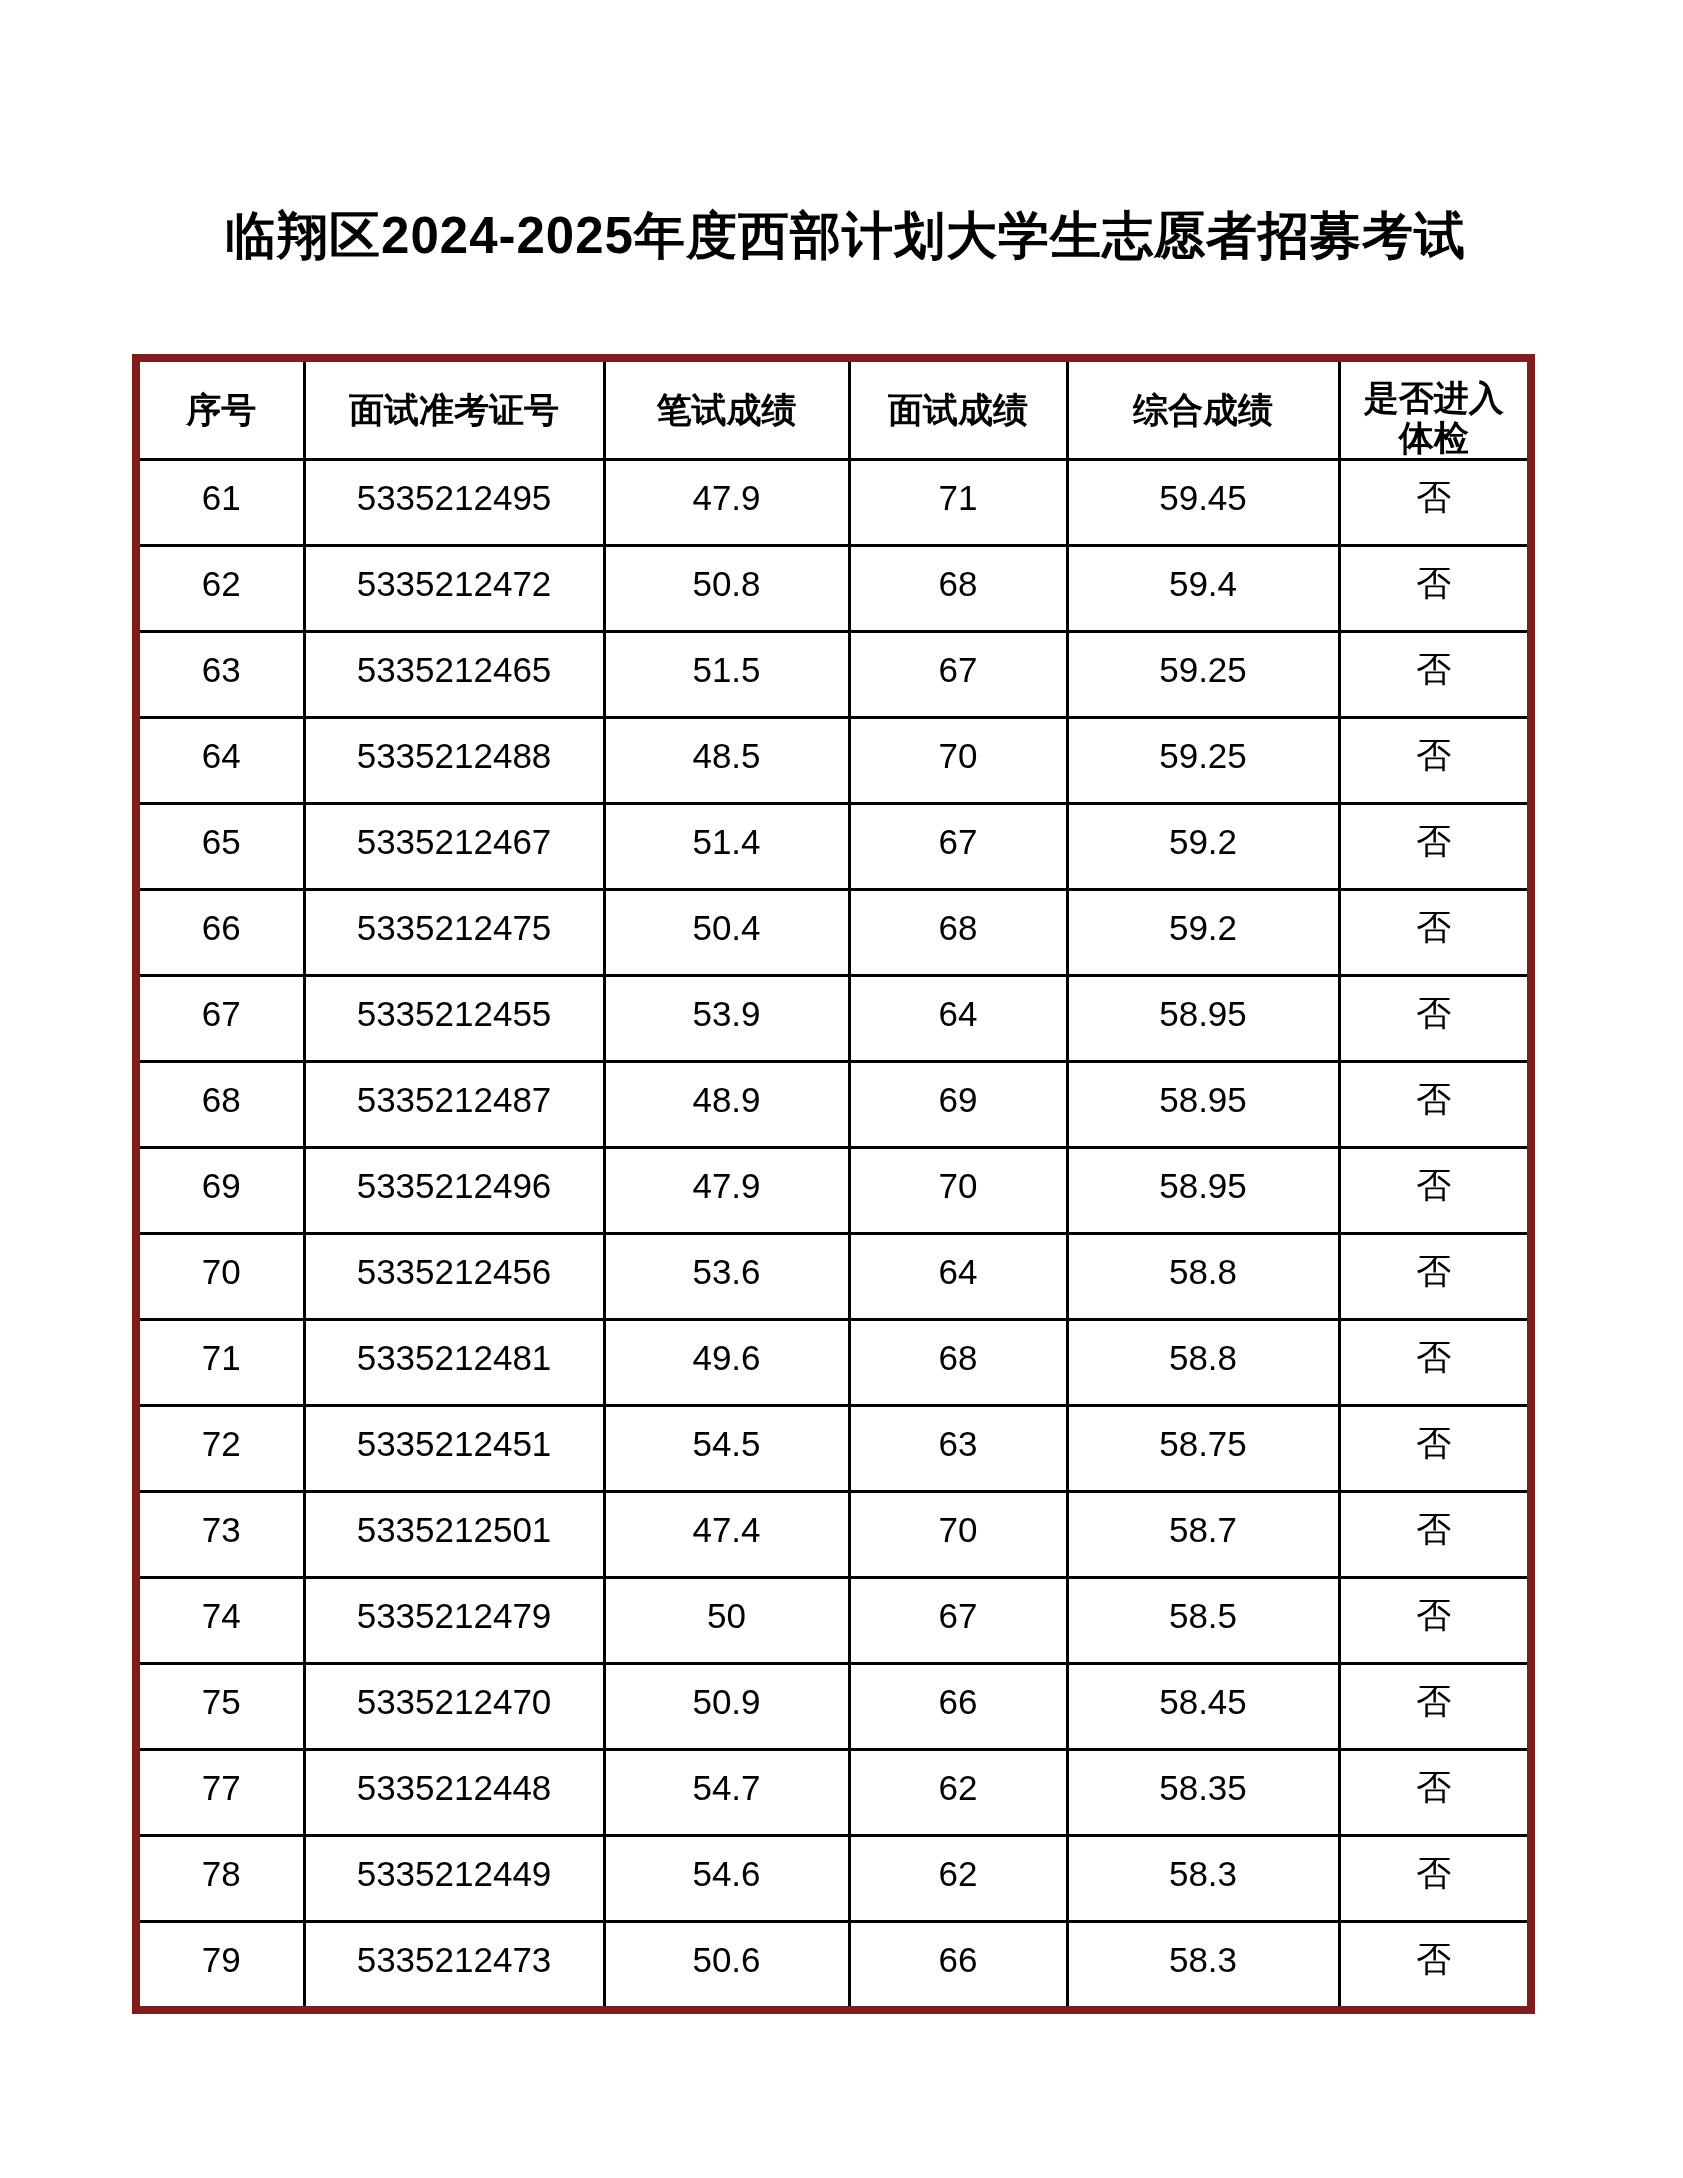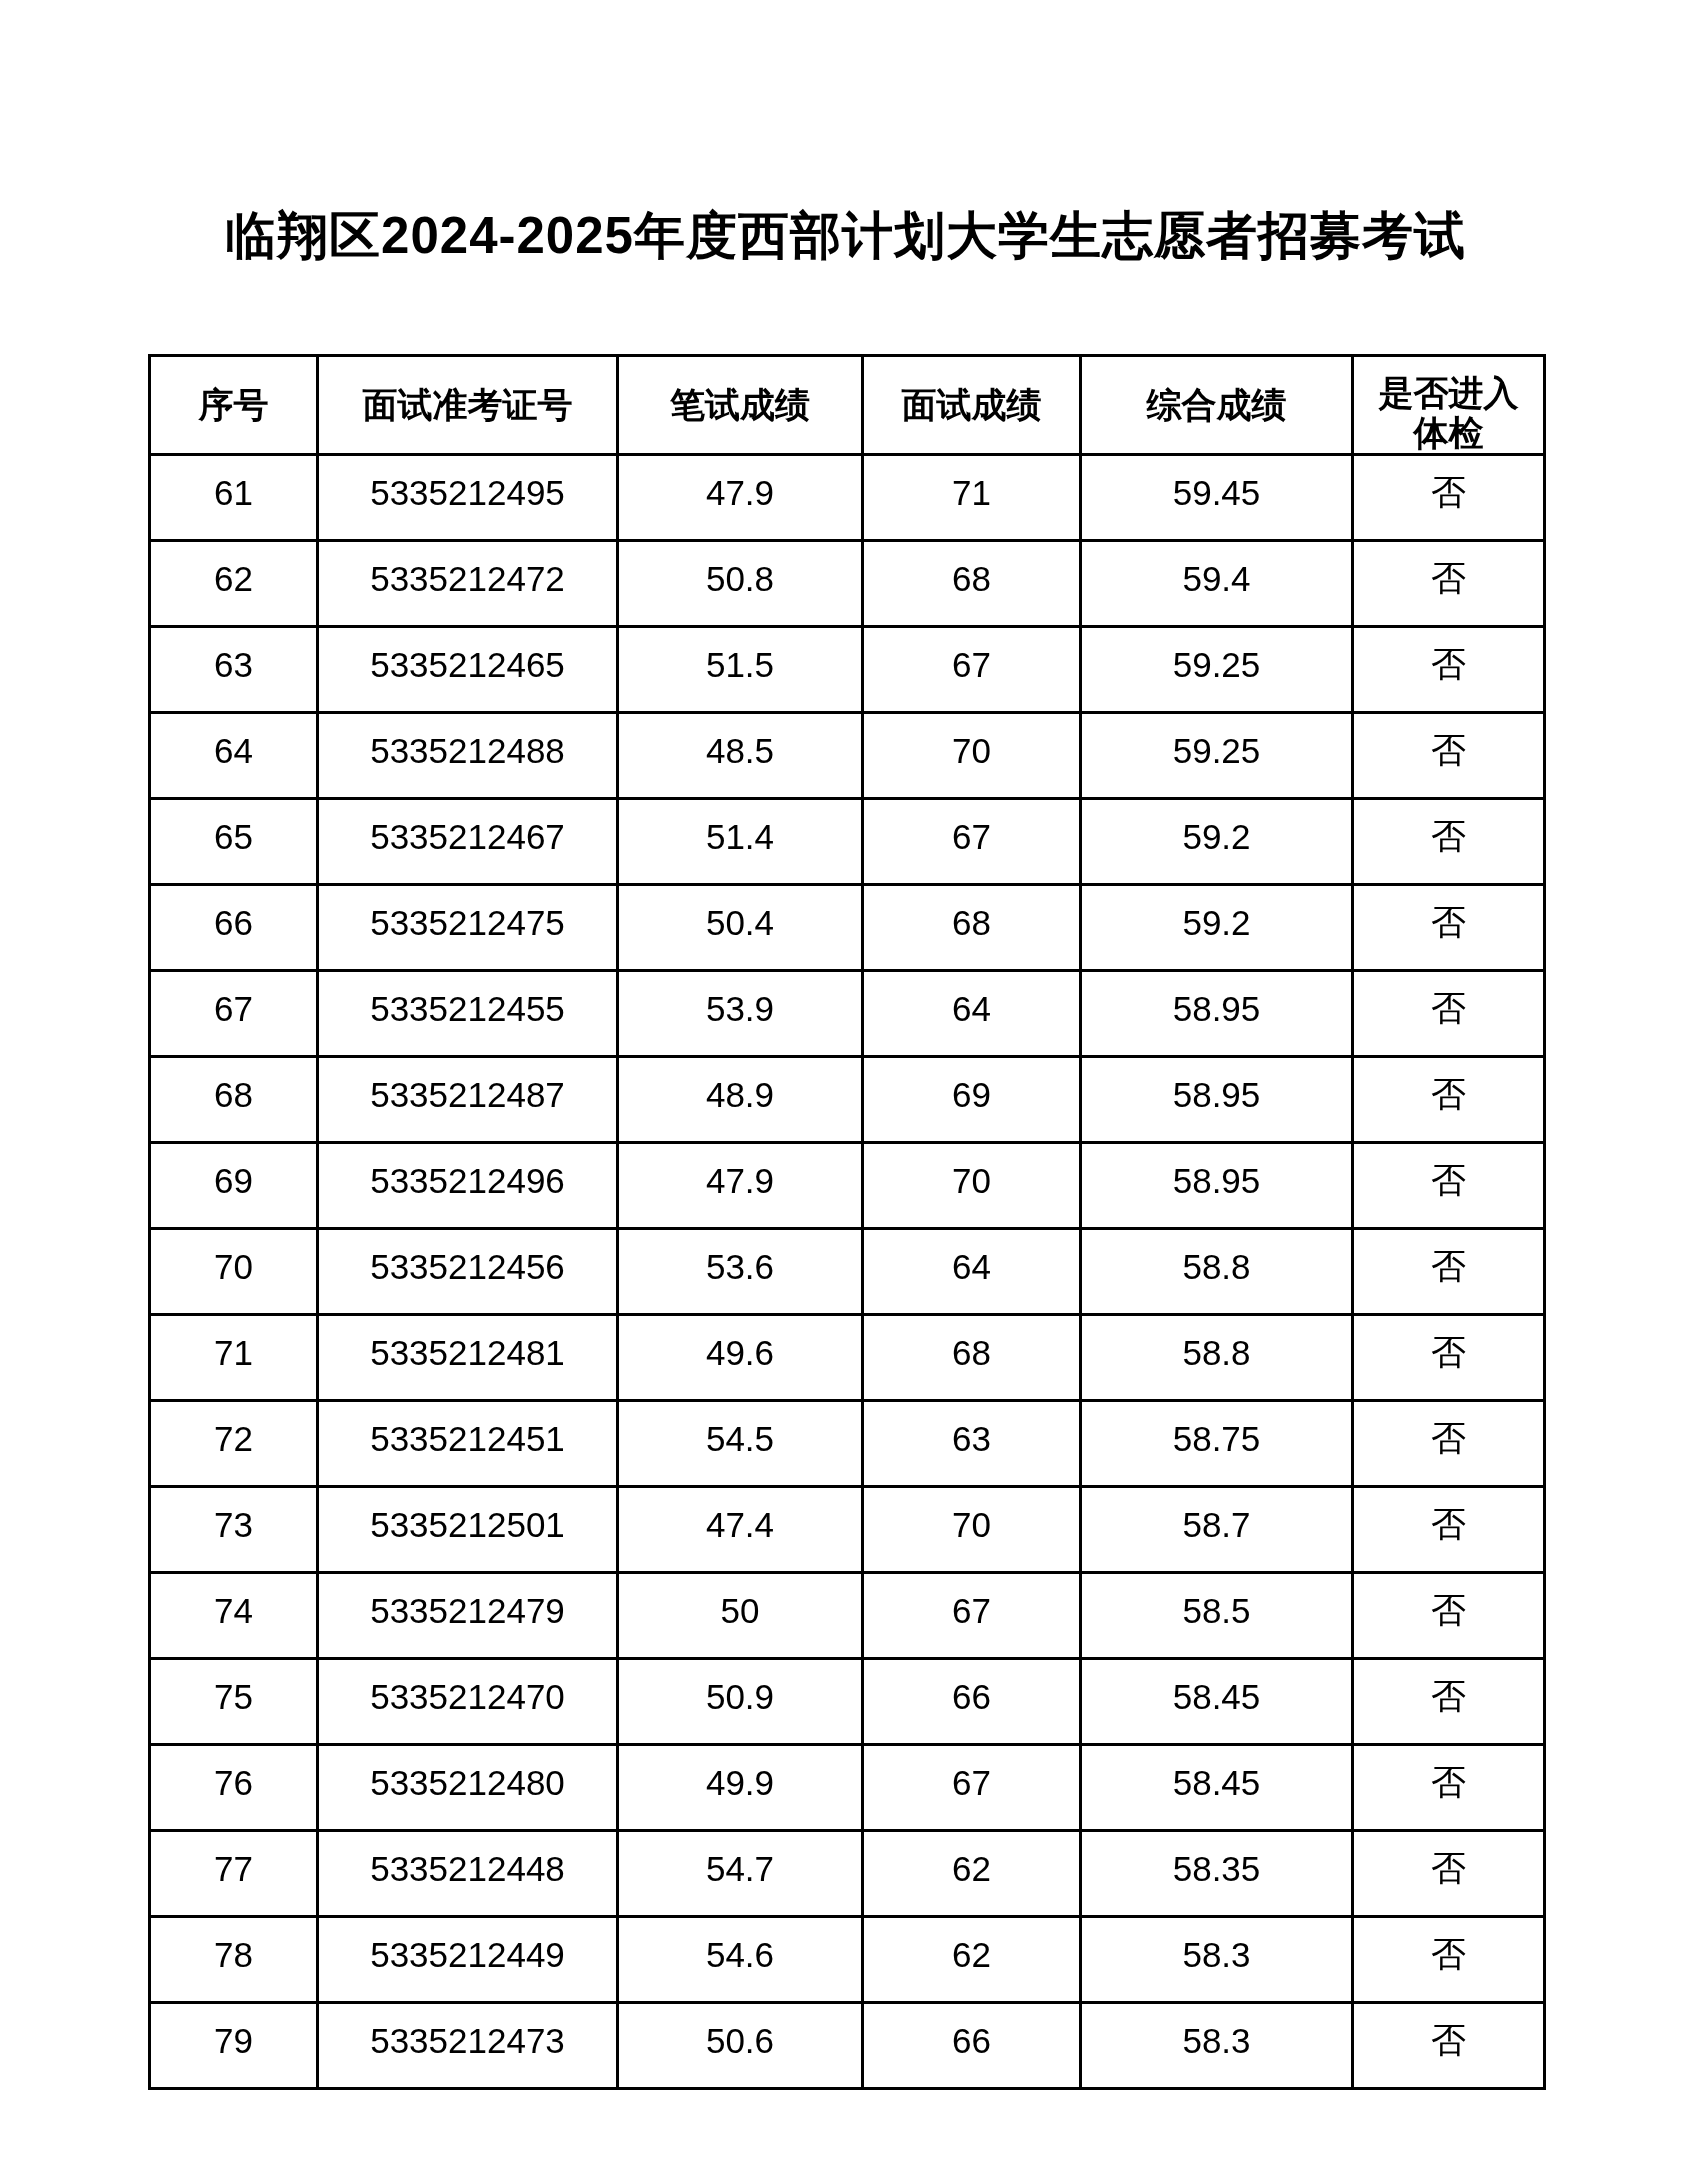--- a/index.html
+++ b/index.html
@@ -23,26 +23,26 @@
     width: 1395px;
     text-align: center;
     font-weight: bold;
     font-size: 51px;
     line-height: 65px;
     letter-spacing: 1px;
     white-space: nowrap;
   }
   table.score-table {
     position: absolute;
-    left: 148px;
+    left: 132px;
     top: 354px;
     width: 1395px;
     border-collapse: collapse;
     table-layout: fixed;
-    border: 1px solid #7f1d1d;
+    border: 8px solid #7f1d1d;
   }
   .score-table th, .score-table td {
     border: 3px solid #000;
     text-align: center;
     vertical-align: middle;
     overflow: hidden;
     font-size: 35px;
   }
   .score-table th {
     height: 76px;
@@ -205,28 +205,20 @@
         </tr>
         <tr>
           <td>75</td>
           <td>5335212470</td>
           <td>50.9</td>
           <td>66</td>
           <td>58.45</td>
           <td>否</td>
         </tr>
         <tr>
-          <td>76</td>
-          <td>5335212480</td>
-          <td>49.9</td>
-          <td>67</td>
-          <td>58.45</td>
-          <td>否</td>
-        </tr>
-        <tr>
           <td>77</td>
           <td>5335212448</td>
           <td>54.7</td>
           <td>62</td>
           <td>58.35</td>
           <td>否</td>
         </tr>
         <tr>
           <td>78</td>
           <td>5335212449</td>

